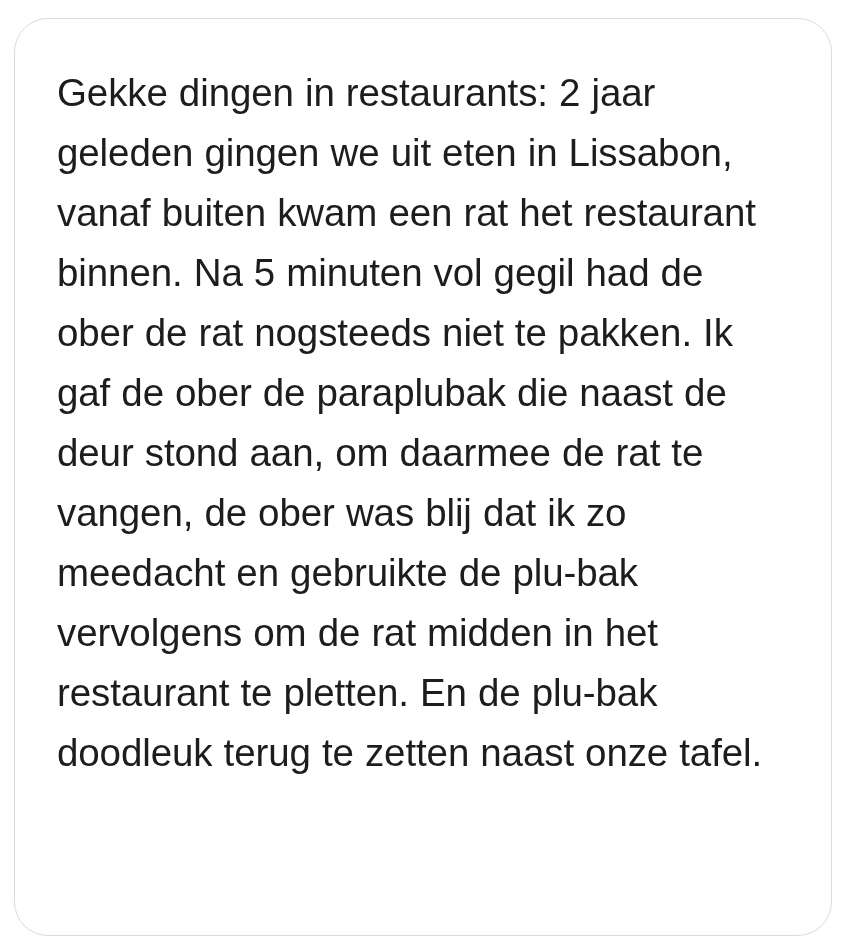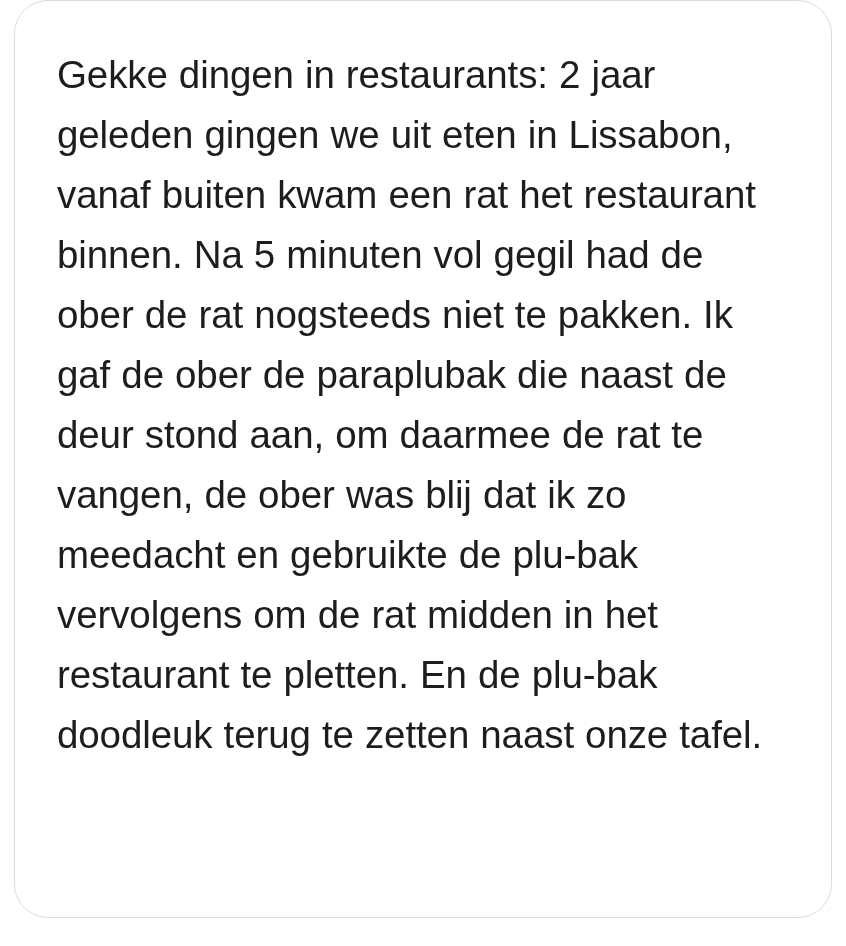--- a/index.html
+++ b/index.html
@@ -10,21 +10,21 @@
     width: 846px;
     height: 946px;
     background: #ffffff;
     font-family: "Liberation Sans", sans-serif;
     overflow: hidden;
   }
   .card-wrap {
     box-sizing: border-box;
     width: 846px;
     height: 946px;
-    padding: 0 14px 14px 14px;
+    padding: 18px 14px 14px 14px;
   }
   .message-card {
     box-sizing: border-box;
     width: 818px;
     height: 918px;
     background: #ffffff;
     border: 1px solid #dcdcdc;
     border-radius: 34px;
     padding: 44px 42px 40px 42px;
     overflow: hidden;

